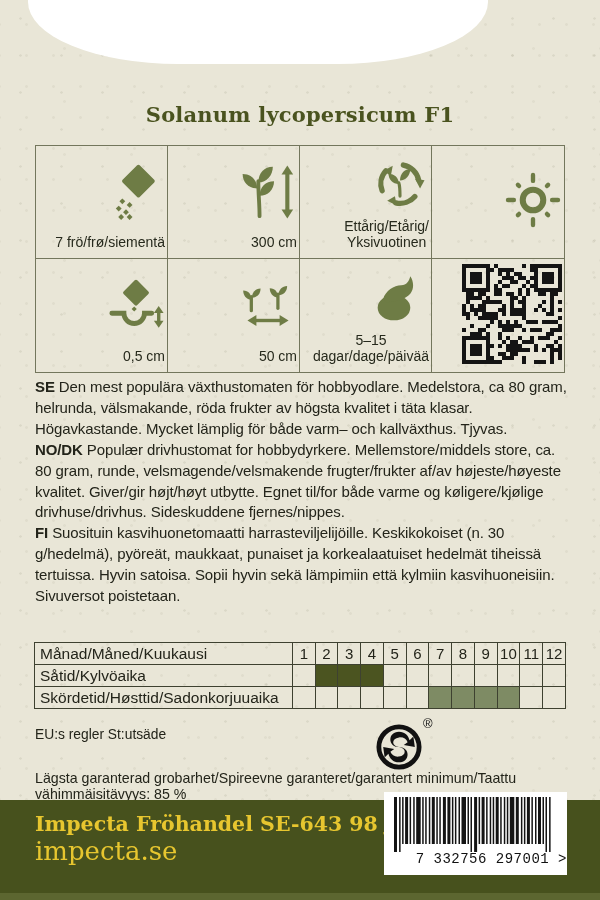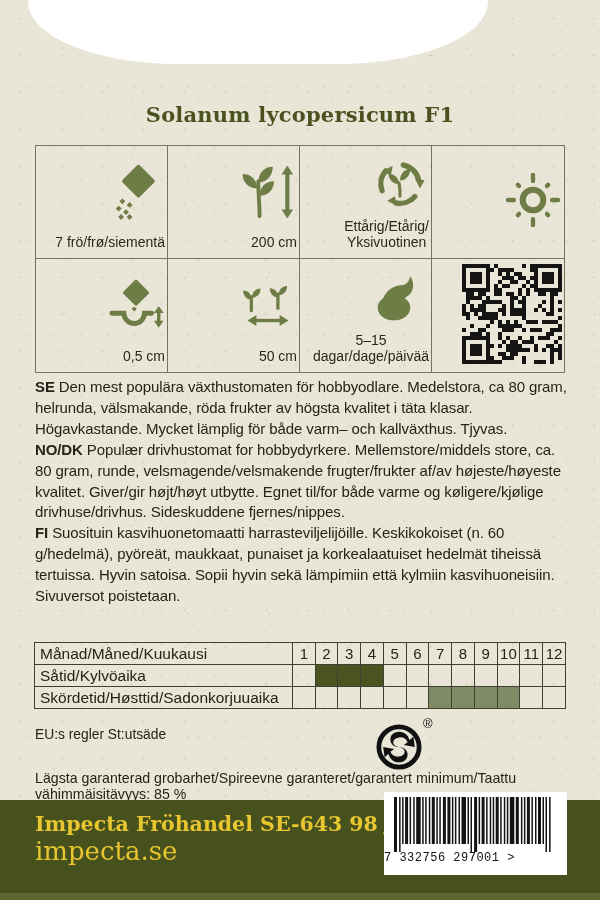--- a/index.html
+++ b/index.html
@@ -52,22 +52,22 @@
   .regmark{position:absolute;left:423px;top:716px;font-size:13px;color:#111;}
   .guarantee{position:absolute;left:35px;top:770px;font-size:14.2px;}
   
   .footer{position:absolute;left:0;top:800px;width:600px;height:100px;background:var(--footerbg);}
   .addr{position:absolute;left:35px;top:12px;font-family:"DejaVu Serif","Liberation Serif",serif;
     font-weight:700;font-size:20.5px;color:var(--yellow);}
   .site{position:absolute;left:35px;top:36px;font-family:"DejaVu Serif","Liberation Serif",serif;
     font-weight:400;font-size:26px;color:var(--yellow);}
   .barcode-box{position:absolute;left:384px;top:-8px;width:183px;height:83px;background:#fff;}
   .bars{position:absolute;left:8px;top:5px;color:#141414;}
-  .barcode-digits{position:absolute;left:0;top:59px;width:100%;text-align:left;
-    font-family:"Liberation Mono","DejaVu Sans Mono",monospace;font-size:12px;
+  .barcode-digits{position:absolute;left:0;top:59px;width:100%;text-align:right;
+    font-family:"Liberation Mono","DejaVu Sans Mono",monospace;font-size:14px;
     letter-spacing:.5px;color:#111;}
   .strip{position:absolute;left:0;bottom:0;width:100%;height:7px;background:var(--strip);}
   svg{display:block;}
 </style>
 </head>
 <body>
 
 <div class="stage">
 
   <div class="notch"></div>
@@ -96,21 +96,21 @@
         <svg width="58" height="58" viewBox="0 0 48 48" fill="currentColor">
           <path d="M17 44 C17 33 16 27 16 15" stroke="currentColor" stroke-width="3.2" fill="none" stroke-linecap="round"></path>
           <path d="M16 16 C16 8 21 3 28 3 C28 10 23 16 16 16 Z"></path>
           <path d="M15 21 C8 21 3 16 3 9 C10 9 15 14 15 21 Z"></path>
           <path d="M17 27 C24 27 29 22 29 15 C22 15 17 20 17 27 Z"></path>
           <rect x="38.3" y="8" width="3.4" height="32"></rect>
           <path d="M40 2 L35.2 9.6 L44.8 9.6 Z"></path>
           <path d="M40 46 L35.2 38.4 L44.8 38.4 Z"></path>
         </svg>
       </div>
-      <div class="caption">200 cm</div>
+      <div class="caption">300 cm</div>
     </div>
 
     <div class="cell">
       <div class="icon-box">
         <svg width="58" height="58" viewBox="0 0 48 48" fill="currentColor">
           <path d="M26.8 8.3 A16 16 0 0 1 39.4 20.5" stroke="currentColor" stroke-width="4.4" fill="none" stroke-linecap="round"></path>
           <path d="M40.6 27.8 L36.4 19.6 L44.3 20.9 Z"></path>
           <path d="M36.3 34.3 A16 16 0 0 1 20.5 39.6" stroke="currentColor" stroke-width="4.4" fill="none" stroke-linecap="round"></path>
           <path d="M13.4 37.9 L21.2 41.7 L19.8 34.2 Z"></path>
           <path d="M9.2 29.5 A16 16 0 0 1 12.3 13.0" stroke="currentColor" stroke-width="4.4" fill="none" stroke-linecap="round"></path>
@@ -501,21 +501,21 @@
             <rect x="88.0" y="96.0" width="4" height="4"></rect>
           </svg>
       </div>
       <div class="caption"></div>
     </div>
   </div>
 
   <div class="descs">
     <p><b>SE</b><span>Den mest populära växthustomaten för hobbyodlare. Medelstora, ca 80 gram, helrunda, välsmakande, röda frukter av högsta kvalitet i täta klasar. Högavkastande. Mycket lämplig för både varm– och kallväxthus. Tjyvas.</span></p>
     <p><b>NO/DK</b><span>Populær drivhustomat for hobbydyrkere. Mellemstore/middels store, ca. 80 gram, runde, velsmagende/velsmakende frugter/frukter af/av højeste/høyeste kvalitet. Giver/gir højt/høyt utbytte. Egnet til/for både varme og køligere/kjølige drivhuse/drivhus. Sideskuddene fjernes/nippes.</span></p>
-    <p><b>FI</b><span>Suosituin kasvihuonetomaatti harrasteviljelijöille. Keskikokoiset (n. 60 g/hedelmä), pyöreät, maukkaat, punaiset ja korkealaatuiset hedelmät tiheissä tertuissa. Hyvin satoisa. Sopii hyvin sekä lämpimiin että kylmiin kasvihuoneisiin. Sivuversot poistetaan.</span></p>
+    <p><b>FI</b><span>Suosituin kasvihuonetomaatti harrasteviljelijöille. Keskikokoiset (n. 30 g/hedelmä), pyöreät, maukkaat, punaiset ja korkealaatuiset hedelmät tiheissä tertuissa. Hyvin satoisa. Sopii hyvin sekä lämpimiin että kylmiin kasvihuoneisiin. Sivuversot poistetaan.</span></p>
   </div>
 
   <table class="calendar">
     <tbody>
         <tr>
       <td class="lbl">Månad/Måned/Kuukausi</td>
       <td class="m">1</td>
       <td class="m">2</td>
       <td class="m">3</td>
       <td class="m">4</td>

